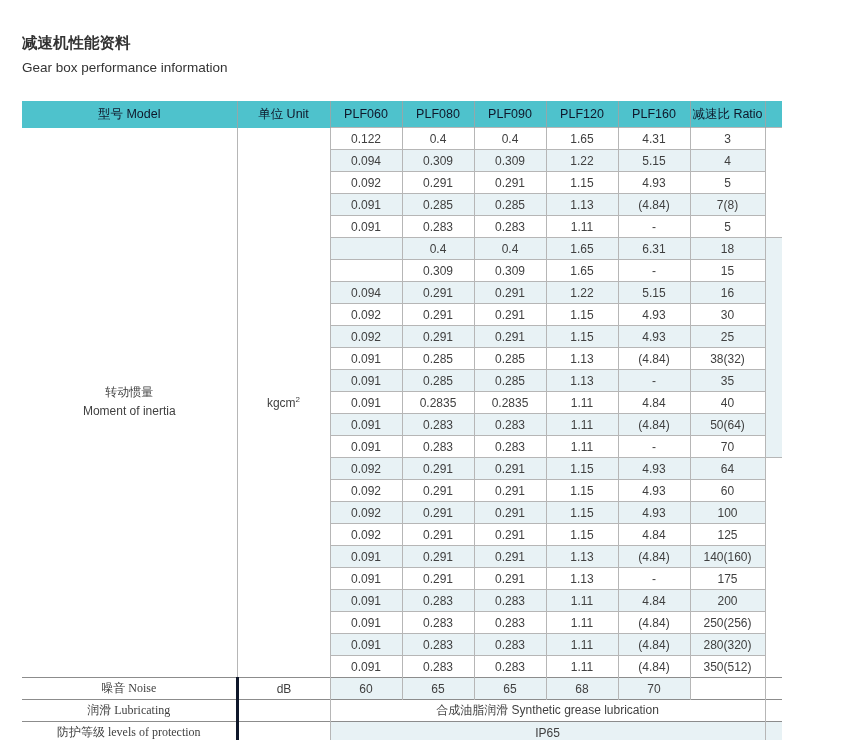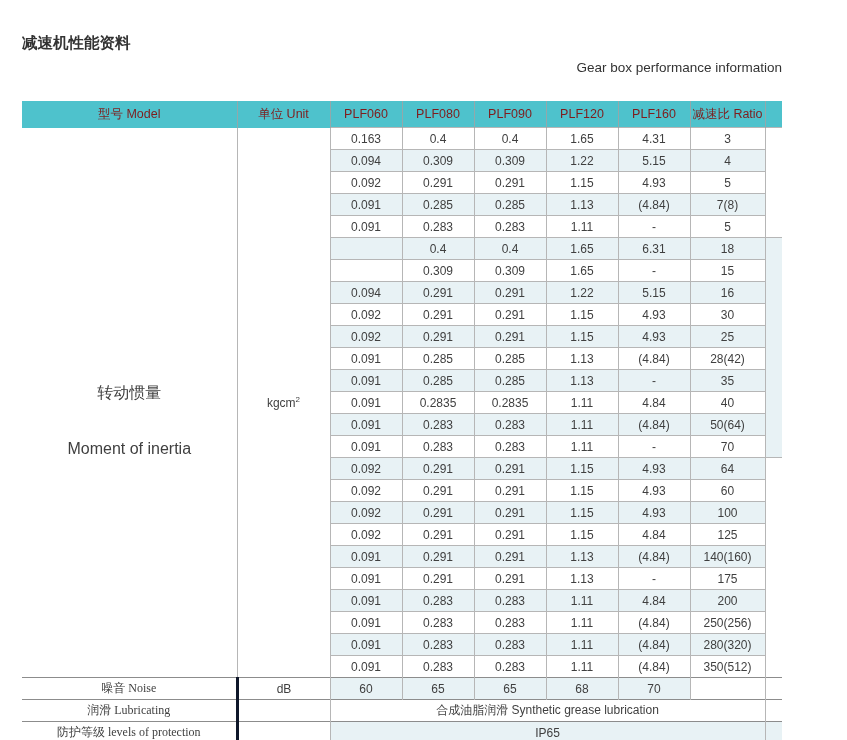--- a/index.html
+++ b/index.html
@@ -17,38 +17,37 @@
   .title {
     font-size: 15.5px;
     font-weight: bold;
     color: #333333;
     line-height: 26px;
   }
   .subtitle {
     font-size: 13.5px;
     color: #333333;
     line-height: 24px;
-    text-align: right;
   }
   table.perf {
     border-collapse: collapse;
     table-layout: fixed;
     width: 821px;
     margin-top: 21px;
   }
   table.perf th, table.perf td {
     padding: 0;
     font-weight: normal;
     text-align: center;
     overflow: hidden;
     white-space: nowrap;
   }
   thead th {
     background: #4ec2cc;
-    color: #7f1d1d;
+    color: #0f172a;
     height: 26px;
     font-size: 12.5px;
     border-right: 1px solid #93a8ab;
   }
   thead th:last-child { border-right: none; }
   tbody td {
     height: 21px;
     font-size: 12px;
     color: #3f3f3f;
     background: #ffffff;
@@ -57,21 +56,21 @@
     border: 1px solid #b6b6b6;
     border-bottom: none;
   }
   td.blue { background: #e8f2f5; }
   td.model-cell {
     border-right: 1px solid #b6b6b6;
     text-align: left;
     padding-left: 13px;
     vertical-align: middle;
   }
-  td.model-cell div { line-height: 19px; font-size: 16px; margin-top: 37px; }
+  td.model-cell div { line-height: 19px; font-size: 12px; }
   td.unit-cell { border-right: 1px solid #b6b6b6; }
   td.unit-cell sup { font-size: 8px; }
   td.stage-cell {
     border-left: 1px solid #b6b6b6;
     border-top: 1px solid #b6b6b6;
     font-size: 12px;
   }
   tr.sec > td { border-top: 1px solid #8c8c8c; }
   tr.last > td { border-bottom: 1px solid #8c8c8c; }
   td.lbl {
@@ -114,21 +113,21 @@
         <th>Stage</th>
       </tr>
     </thead>
     <tbody>
         <tr>
           <td class="model-cell" rowspan="25">
             <div>转动惯量</div>
             <div>Moment of inertia</div>
           </td>
           <td class="unit-cell" rowspan="25"><span>kgcm</span><sup>2</sup></td>
-          <td class="c">0.163</td>
+          <td class="c">0.122</td>
           <td class="c">0.4</td>
           <td class="c">0.4</td>
           <td class="c">1.65</td>
           <td class="c">4.31</td>
           <td class="c">3</td>
           <td class="stage-cell" rowspan="5">1</td>
         </tr>
         <tr>
           <td class="c blue">0.094</td>
           <td class="c blue">0.309</td>
@@ -201,21 +200,21 @@
           <td class="c blue">1.15</td>
           <td class="c blue">4.93</td>
           <td class="c blue">25</td>
         </tr>
         <tr>
           <td class="c">0.091</td>
           <td class="c">0.285</td>
           <td class="c">0.285</td>
           <td class="c">1.13</td>
           <td class="c">(4.84)</td>
-          <td class="c">28(42)</td>
+          <td class="c">38(32)</td>
         </tr>
         <tr>
           <td class="c blue">0.091</td>
           <td class="c blue">0.285</td>
           <td class="c blue">0.285</td>
           <td class="c blue">1.13</td>
           <td class="c blue">-</td>
           <td class="c blue">35</td>
         </tr>
         <tr>

